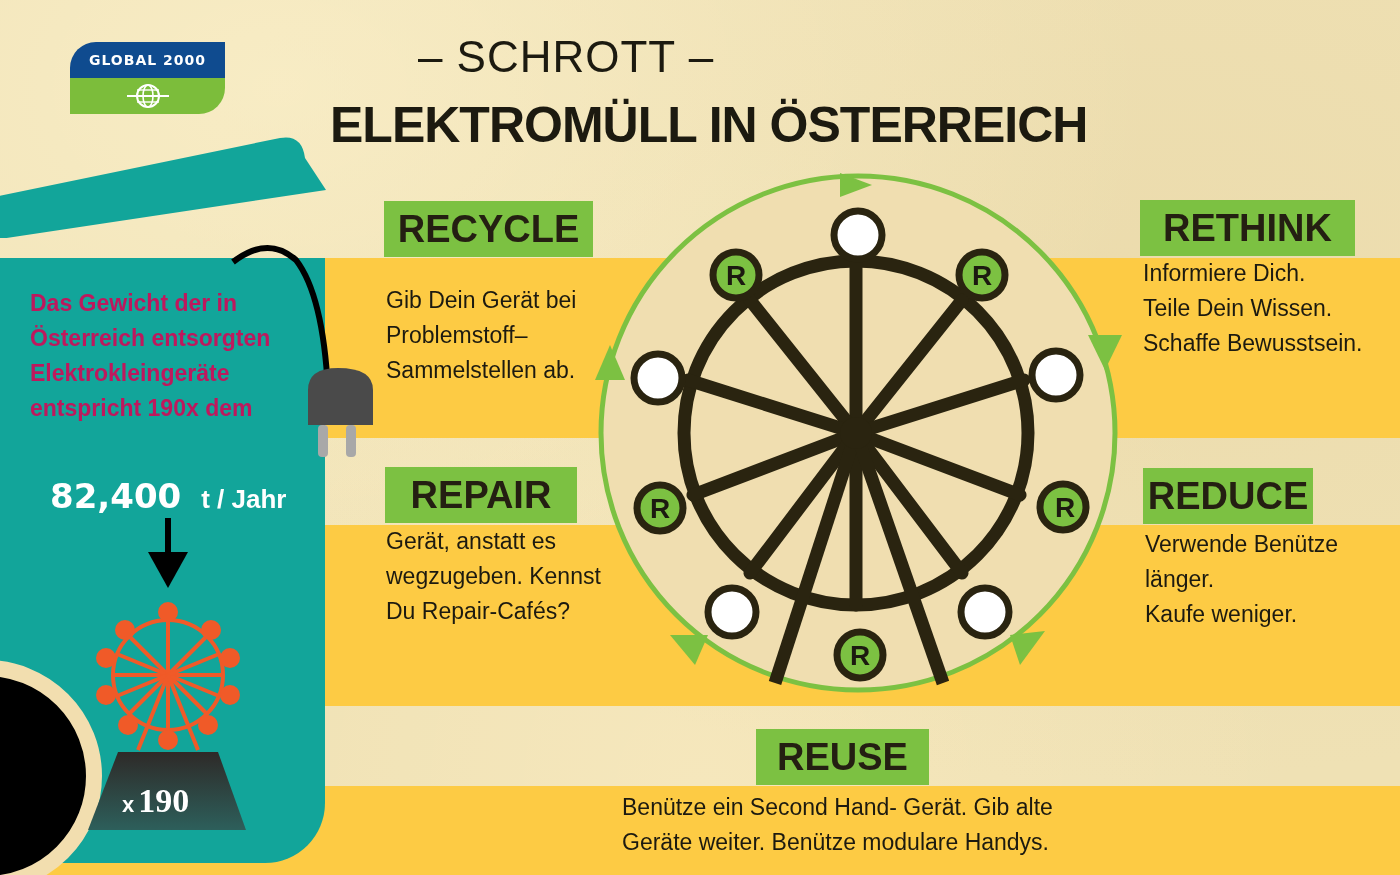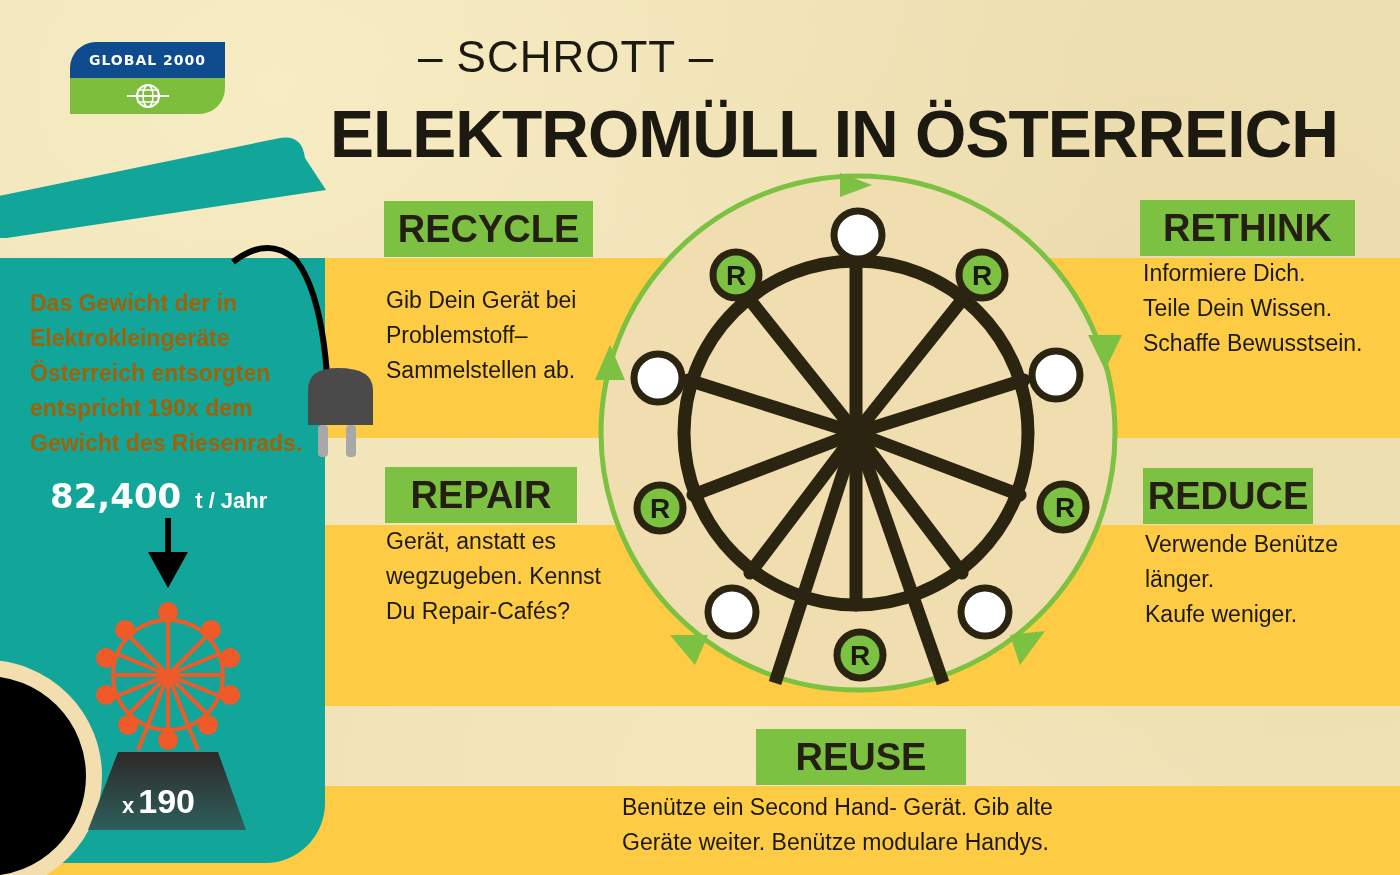--- a/index.html
+++ b/index.html
@@ -14,30 +14,30 @@
   .band-3{top:786px;height:89px;}
   .teal-strip{position:absolute;left:-20px;top:128px;width:350px;height:110px;}
   .teal-panel{position:absolute;left:0;top:258px;width:325px;height:605px;background:#12a59a;border-bottom-right-radius:60px;}
   .black-circle{position:absolute;left:-130px;top:660px;width:200px;height:200px;border-radius:50%;background:#000;border:16px solid #f2deaf;}
   .logo{position:absolute;left:70px;top:42px;width:177px;height:72px;}
   .logo-top{position:absolute;left:0;top:0;width:155px;height:36px;background:#0f4b8f;border-top-left-radius:26px;display:flex;align-items:center;justify-content:center;}
   .logo-top span{color:#fff;font-weight:bold;font-size:14px;letter-spacing:1px;font-family:"DejaVu Sans",sans-serif;}
   .logo-bottom{position:absolute;left:0;top:36px;width:155px;height:36px;background:#7cbd3b;border-bottom-right-radius:26px;display:flex;align-items:center;justify-content:center;}
   .subtitle{position:absolute;left:0;width:1132px;text-align:center;top:32px;font-size:44px;font-weight:300;letter-spacing:1px;padding-left:0;}
   .subtitle span{display:inline-block;transform:translateX(0px);}
-  .title{position:absolute;left:330px;top:96px;font-size:66px;font-weight:bold;letter-spacing:-1px;}
+  .title{position:absolute;left:330px;top:96px;font-size:50px;font-weight:bold;letter-spacing:-1px;}
   .label-box{position:absolute;background:#7cc142;height:56px;display:flex;align-items:center;justify-content:center;font-weight:bold;font-size:38px;color:#241f12;letter-spacing:0px;}
   .desc{position:absolute;font-size:23px;line-height:35px;color:#1c1a10;}
-  .left-text{position:absolute;left:30px;top:286px;width:290px;color:#a16207;font-weight:bold;font-size:23px;line-height:35px;}
+  .left-text{position:absolute;left:30px;top:286px;width:290px;color:#be185d;font-weight:bold;font-size:23px;line-height:35px;}
   .stat{position:absolute;left:50px;top:476px;color:#fff;}
   .stat .num{font-size:34px;font-weight:bold;font-family:"DejaVu Sans",sans-serif;margin-top:32px;}
-  .stat .unit{font-size:22px;font-weight:bold;margin-left:14px;}
+  .stat .unit{font-size:26px;font-weight:bold;margin-left:20px;}
   .x190{position:absolute;left:122px;top:782px;color:#fff;font-weight:bold;}
   .x190 .x{font-size:22px;margin-right:4px;}
-  .x190 .n{font-size:34px;font-family:Liberation Sans, sans-serif;}
+  .x190 .n{font-size:34px;font-family:Liberation Serif, serif;}
   svg{position:absolute;}
 </style>
 </head>
 <body>
 
 <div class="bg-texture"></div>
 <div class="band band-1"></div>
 <div class="band band-2"></div>
 <div class="band band-3"></div>
 
@@ -68,24 +68,23 @@
       <line x1="14" y1="21" x2="36" y2="21" stroke="#fff" stroke-width="1.4"></line>
     </svg>
   </div>
 </div>
 
 <div class="subtitle"><span>– SCHROTT –</span></div>
 <div class="title">ELEKTROMÜLL IN ÖSTERREICH</div>
 
 <div class="left-text">
   <div>Das Gewicht der in</div>
+  <div>Österreich entsorgten</div>
   <div>Elektrokleingeräte</div>
-  <div>Österreich entsorgten</div>
   <div>entspricht 190x dem</div>
-  <div>Gewicht des Riesenrads.</div>
 </div>
 <div class="stat">
   <span class="num">82,400</span><span class="unit">t / Jahr</span>
 </div>
 
 <svg style="left:146px;top:518px" width="44" height="72" viewBox="0 0 44 72">
   <rect x="19" y="0" width="6" height="36" fill="#000"></rect>
   <polygon points="2,34 42,34 22,70" fill="#000"></polygon>
 </svg>
 
@@ -195,17 +194,17 @@
   <div>Du Repair-Cafés?</div>
 </div>
 
 <div class="label-box" style="left:1143px;top:468px;width:170px;">REDUCE</div>
 <div class="desc" style="left:1145px;top:527px;">
   <div>Verwende Benütze</div>
   <div>länger.</div>
   <div>Kaufe weniger.</div>
 </div>
 
-<div class="label-box" style="left:756px;top:729px;width:210px;">REUSE</div>
+<div class="label-box" style="left:756px;top:729px;width:173px;">REUSE</div>
 <div class="desc" style="left:622px;top:790px;">
   <div>Benütze ein Second Hand- Gerät. Gib alte</div>
   <div>Geräte weiter. Benütze modulare Handys.</div>
 </div>
 
 </body></html>

